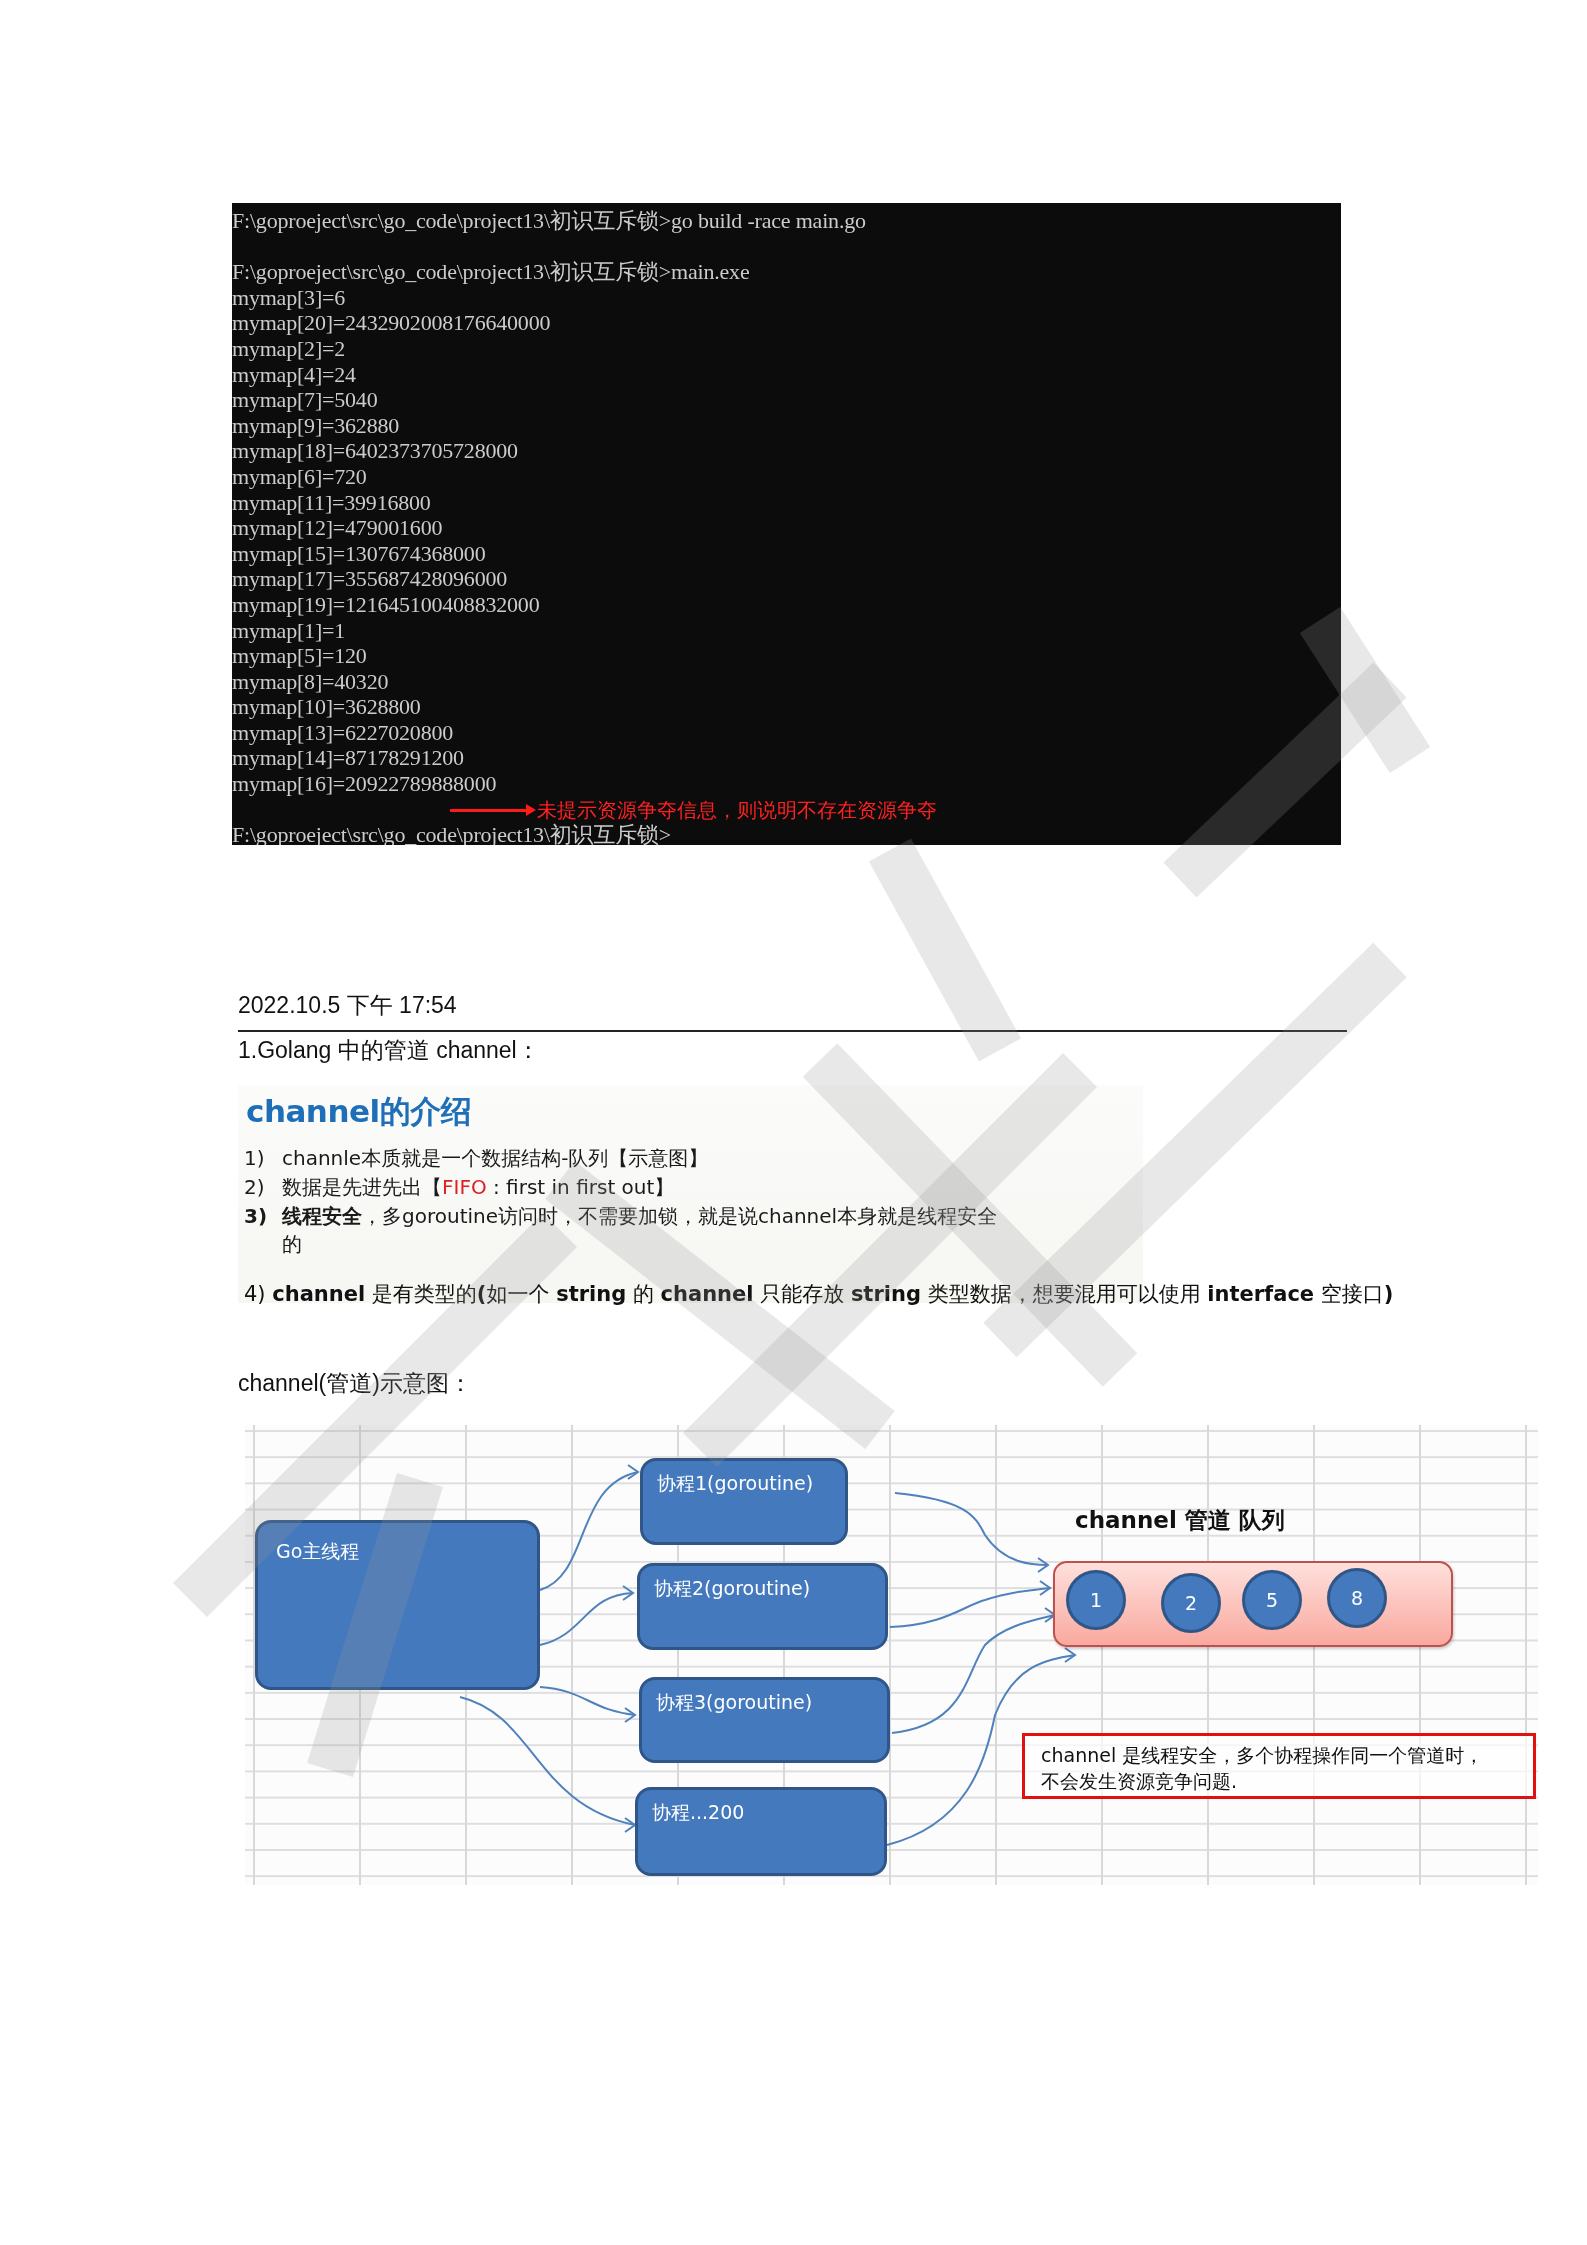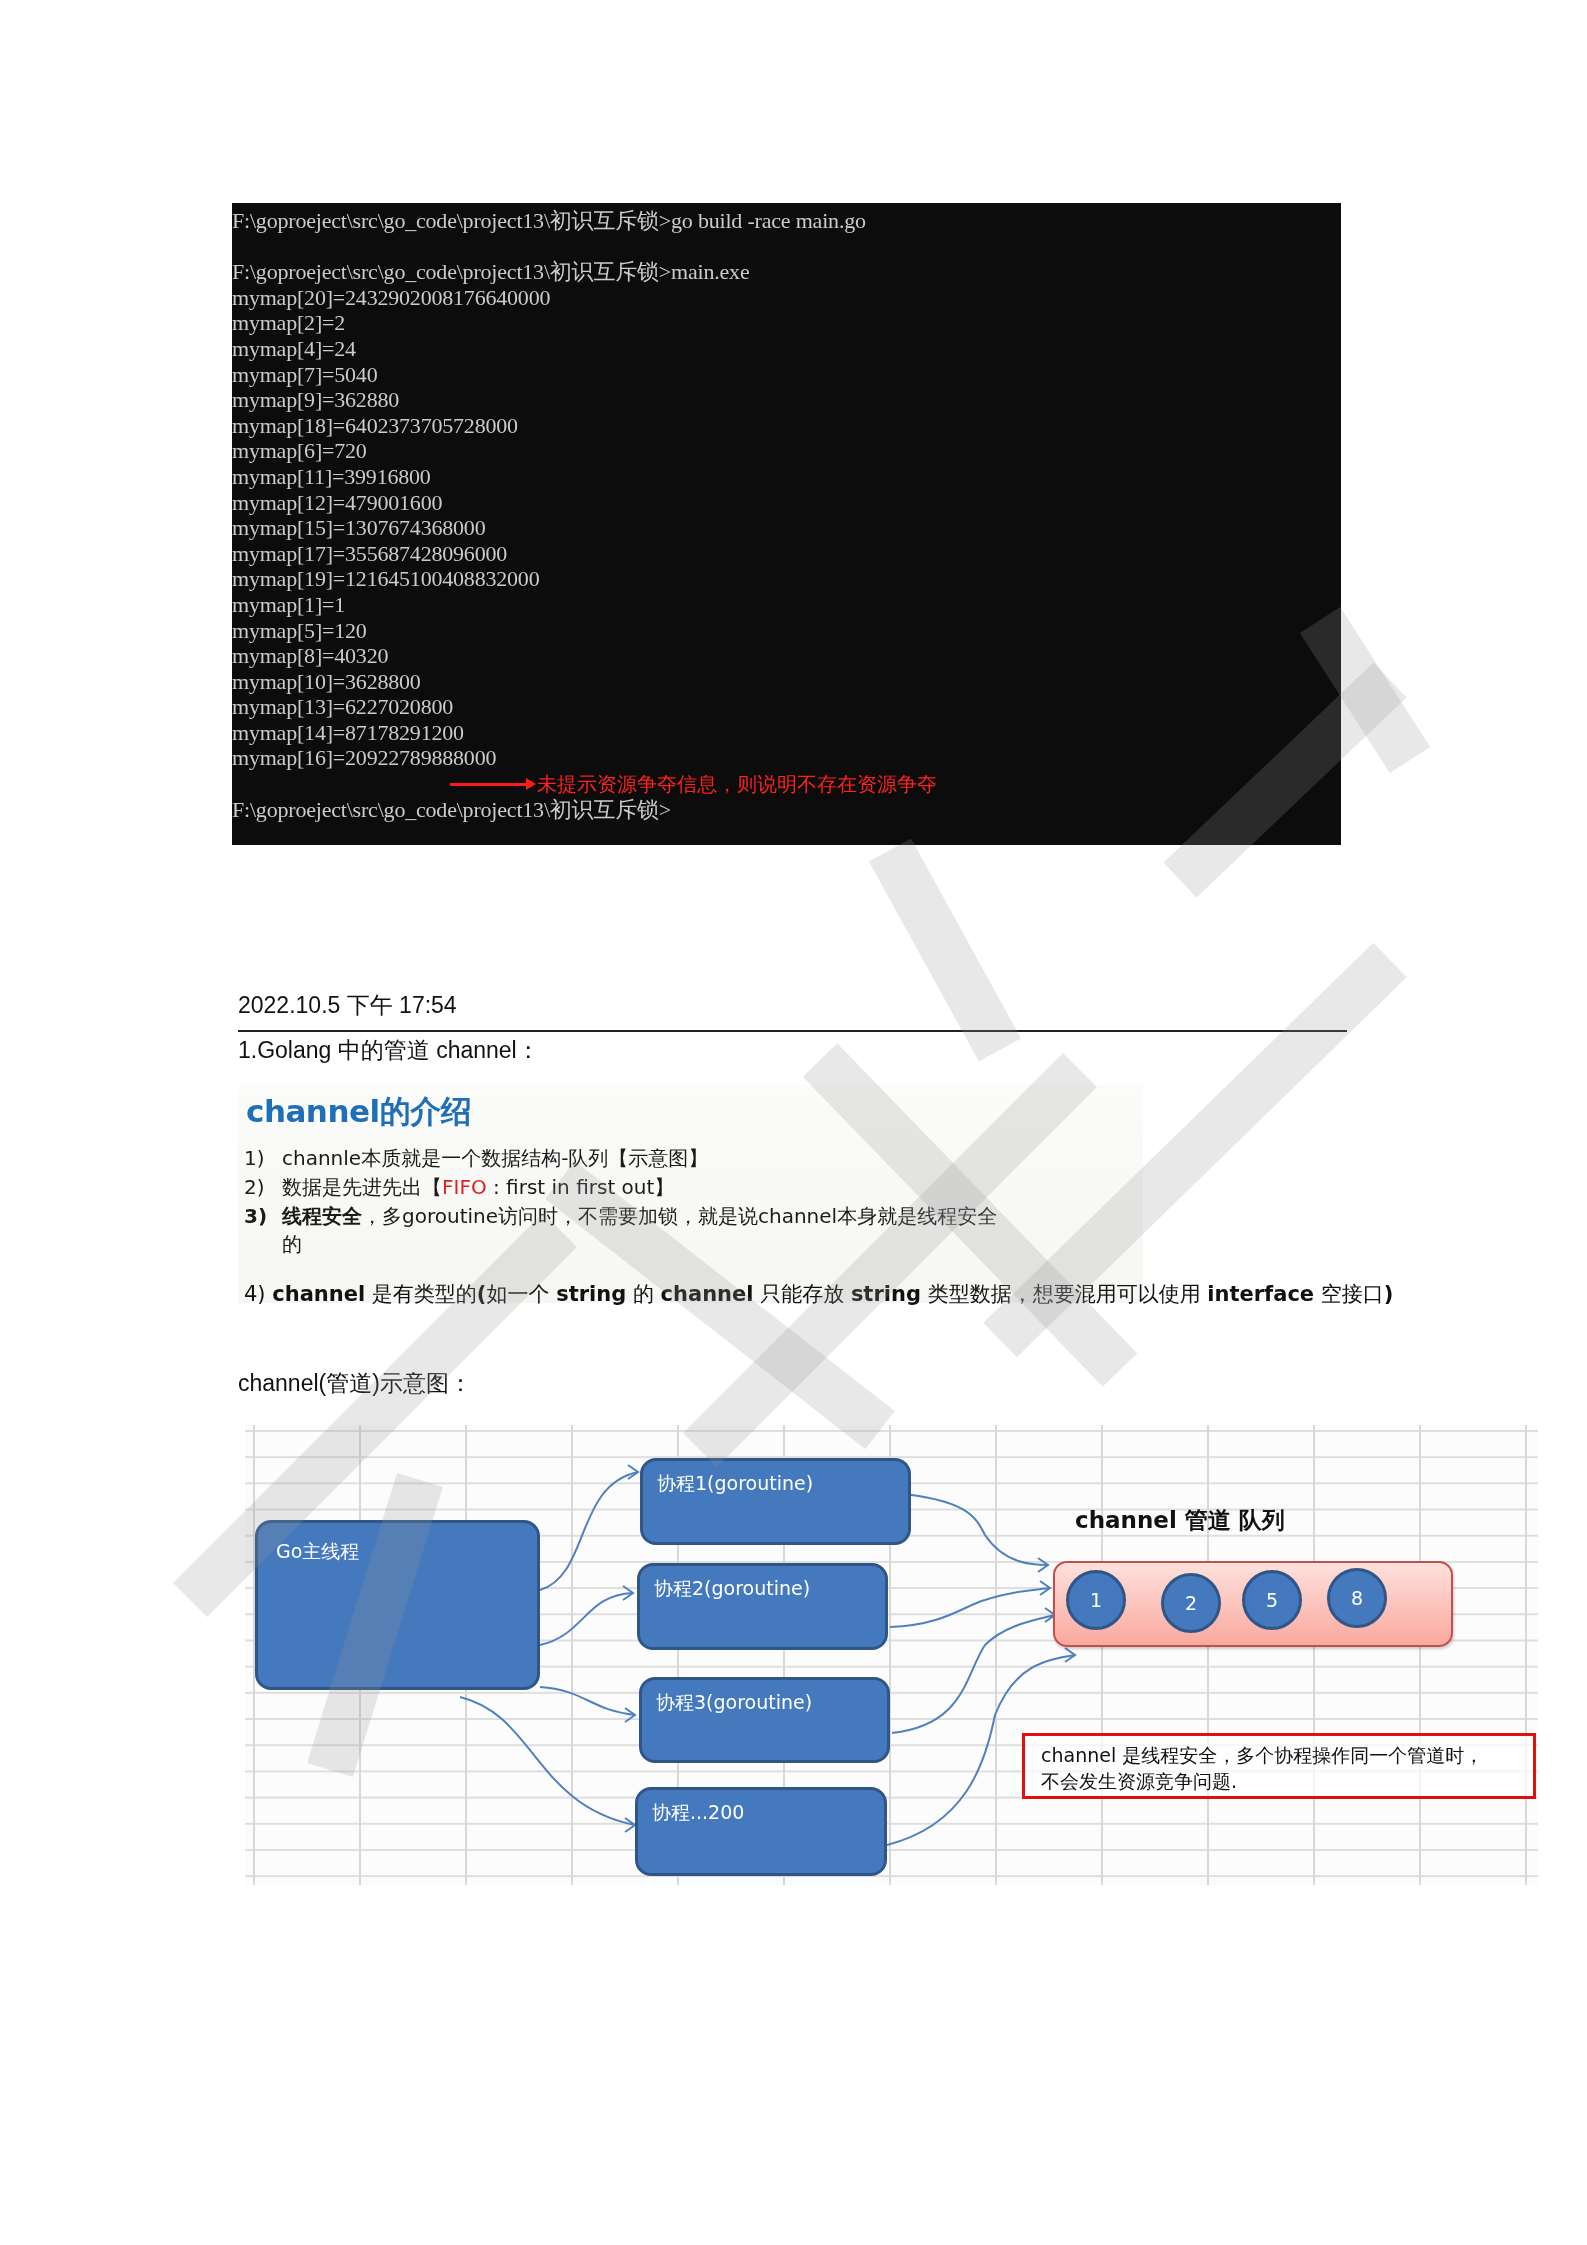--- a/index.html
+++ b/index.html
@@ -96,20 +96,21 @@
   
   svg.watermark { position: absolute; left: 0; top: 0; pointer-events: none; }
 </style>
 </head>
 <body>
 
 <div class="terminal">
   <div class="line">F:\goproeject\src\go_code\project13\初识互斥锁&gt;go build -race main.go</div>
   <div class="line"></div>
   <div class="line">F:\goproeject\src\go_code\project13\初识互斥锁&gt;main.exe</div>
+  <div class="line">mymap[3]=6</div>
   <div class="line">mymap[20]=2432902008176640000</div>
   <div class="line">mymap[2]=2</div>
   <div class="line">mymap[4]=24</div>
   <div class="line">mymap[7]=5040</div>
   <div class="line">mymap[9]=362880</div>
   <div class="line">mymap[18]=6402373705728000</div>
   <div class="line">mymap[6]=720</div>
   <div class="line">mymap[11]=39916800</div>
   <div class="line">mymap[12]=479001600</div>
   <div class="line">mymap[15]=1307674368000</div>
@@ -176,21 +177,21 @@
       <polyline points="795,156 805,163 795,170"></polyline>
       <polyline points="800,183 810,190 800,197"></polyline>
       <polyline points="820,223 830,230 820,237"></polyline>
     </g>
   </svg>
 
   <div class="dbox" style="left:10px; top:95px; width:285px; height:170px;">
     <span class="lbl" style="left:18px; top:16px;">Go主线程</span>
   </div>
 
-  <div class="dbox" style="left:395px; top:33px; width:271px; height:87px;">
+  <div class="dbox" style="left:395px; top:33px; width:208px; height:87px;">
     <span class="lbl">协程1(goroutine)</span>
   </div>
   <div class="dbox" style="left:392px; top:138px; width:251px; height:87px;">
     <span class="lbl">协程2(goroutine)</span>
   </div>
   <div class="dbox" style="left:394px; top:252px; width:251px; height:86px;">
     <span class="lbl">协程3(goroutine)</span>
   </div>
   <div class="dbox" style="left:390px; top:362px; width:252px; height:89px;">
     <span class="lbl">协程...200</span>

